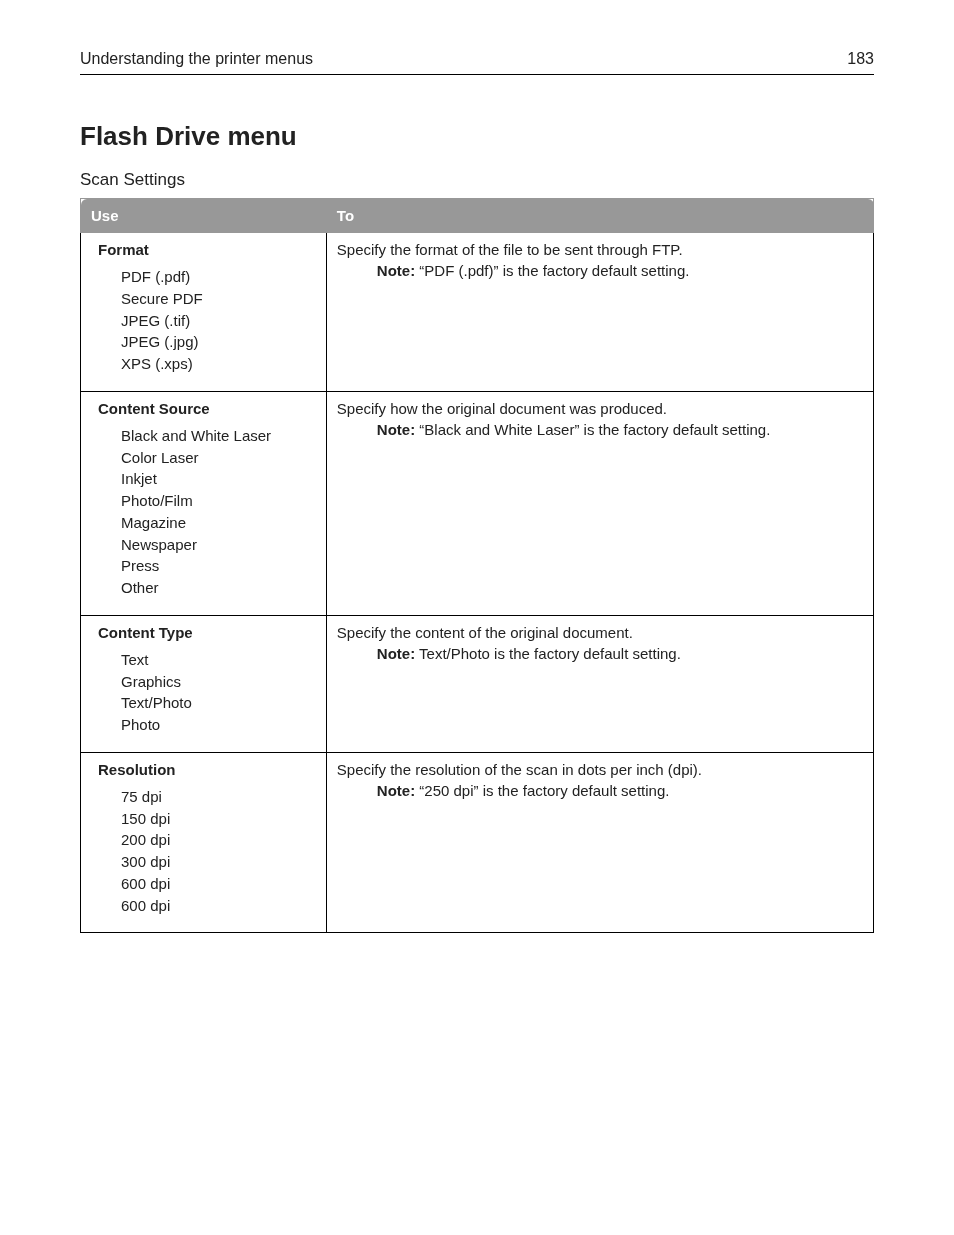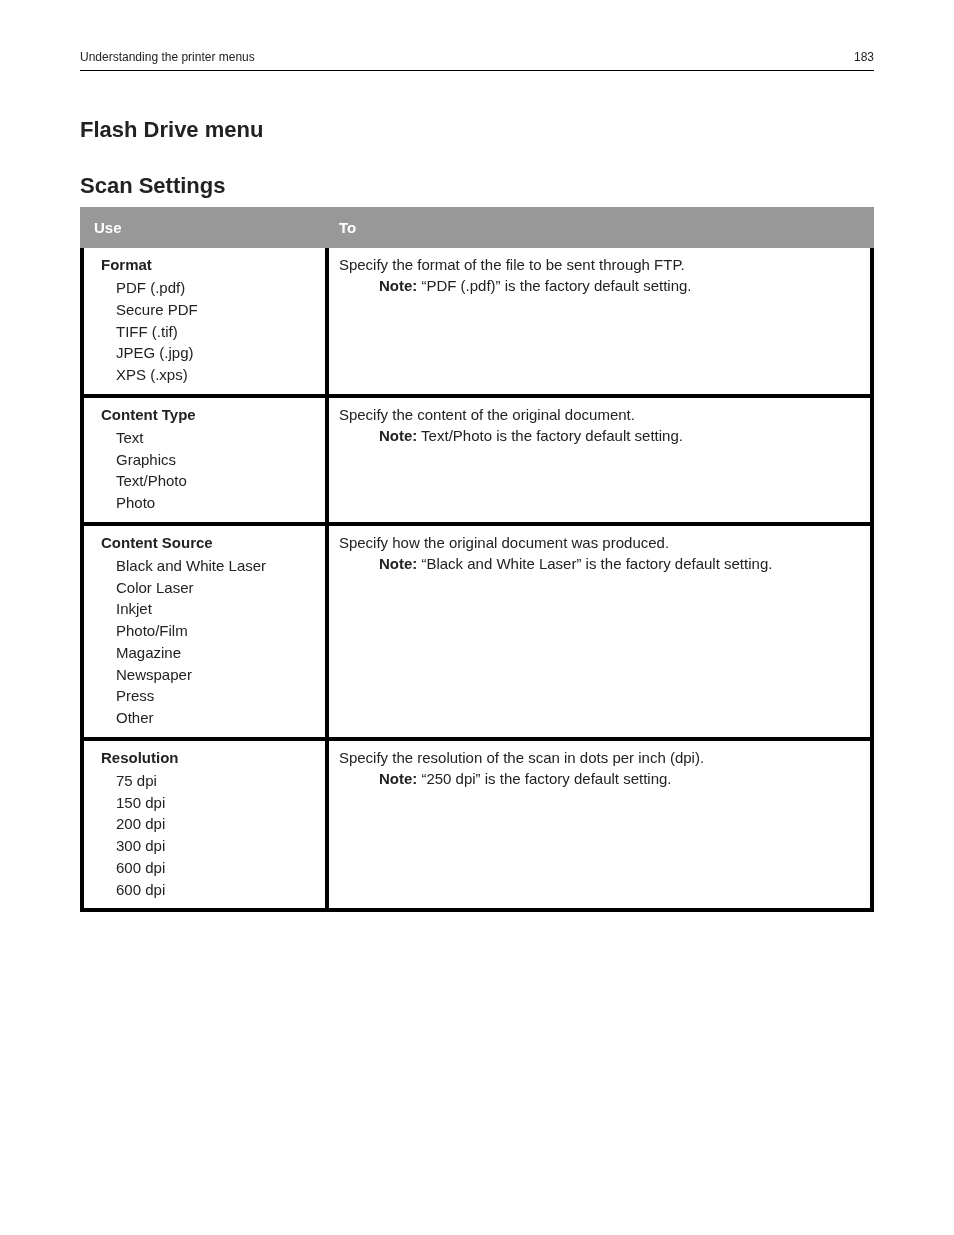--- a/index.html
+++ b/index.html
@@ -13,40 +13,40 @@
   .page {
     width: 954px;
     box-sizing: border-box;
     padding: 50px 80px 60px 80px;
   }
   .header {
     display: flex;
     justify-content: space-between;
     border-bottom: 1px solid #000;
     padding-bottom: 6px;
-    font-size: 12px;
+    font-size: 16px;
   }
   .title {
-    font-size: 22px;
+    font-size: 26px;
     font-weight: bold;
     margin-top: 46px;
   }
   .subtitle {
-    font-size: 22px;
-    font-weight: bold;
-    margin-top: 30px;
+    font-size: 17px;
+    font-weight: normal;
+    margin-top: 18px;
     margin-bottom: 8px;
   }
   table.settings {
     width: 100%;
     border-collapse: collapse;
     table-layout: fixed;
   }
   table.settings th, table.settings td {
-    border: 4px solid #000000;
+    border: 1px solid #000000;
     padding: 8px 10px;
     text-align: left;
     vertical-align: top;
     font-size: 15px;
   }
   table.settings th {
     background: #989898;
     color: #fff;
     font-weight: bold;
     border-color: #989898;
@@ -58,21 +58,21 @@
     border-top-right-radius: 6px;
     margin-top: 24px;
   }
   .col-use { width: 31%; }
   .col-to  { width: 69%; }
   .opt-name {
     font-weight: bold;
     margin: 0 0 4px 7px;
   }
   .opt-values {
-    margin: 0;
+    margin: 8px;
     padding-left: 22px;
     line-height: 1.45;
   }
   .desc {
     margin: 0 0 4px 0;
   }
   .note-label {
     font-weight: bold;
     padding-left: 40px;
   }
@@ -101,62 +101,62 @@
         <th>To</th>
       </tr>
     </thead>
     <tbody>
         <tr>
           <td>
             <p class="opt-name">Format</p>
             <div class="opt-values">
               <div>PDF (.pdf)</div>
               <div>Secure PDF</div>
-              <div>TIFF (.tif)</div>
+              <div>JPEG (.tif)</div>
               <div>JPEG (.jpg)</div>
               <div>XPS (.xps)</div>
             </div>
           </td>
           <td>
             <p class="desc">Specify the format of the file to be sent through FTP.</p>
             <p class="desc"><span class="note-label">Note:</span><span> “PDF (.pdf)” is the factory default setting.</span></p>
-          </td>
-        </tr>
-        <tr>
-          <td>
-            <p class="opt-name">Content Type</p>
-            <div class="opt-values">
-              <div>Text</div>
-              <div>Graphics</div>
-              <div>Text/Photo</div>
-              <div>Photo</div>
-            </div>
-          </td>
-          <td>
-            <p class="desc">Specify the content of the original document.</p>
-            <p class="desc"><span class="note-label">Note:</span><span> Text/Photo is the factory default setting.</span></p>
           </td>
         </tr>
         <tr>
           <td>
             <p class="opt-name">Content Source</p>
             <div class="opt-values">
               <div>Black and White Laser</div>
               <div>Color Laser</div>
               <div>Inkjet</div>
               <div>Photo/Film</div>
               <div>Magazine</div>
               <div>Newspaper</div>
               <div>Press</div>
               <div>Other</div>
             </div>
           </td>
           <td>
             <p class="desc">Specify how the original document was produced.</p>
             <p class="desc"><span class="note-label">Note:</span><span> “Black and White Laser” is the factory default setting.</span></p>
+          </td>
+        </tr>
+        <tr>
+          <td>
+            <p class="opt-name">Content Type</p>
+            <div class="opt-values">
+              <div>Text</div>
+              <div>Graphics</div>
+              <div>Text/Photo</div>
+              <div>Photo</div>
+            </div>
+          </td>
+          <td>
+            <p class="desc">Specify the content of the original document.</p>
+            <p class="desc"><span class="note-label">Note:</span><span> Text/Photo is the factory default setting.</span></p>
           </td>
         </tr>
         <tr>
           <td>
             <p class="opt-name">Resolution</p>
             <div class="opt-values">
               <div>75 dpi</div>
               <div>150 dpi</div>
               <div>200 dpi</div>
               <div>300 dpi</div>

